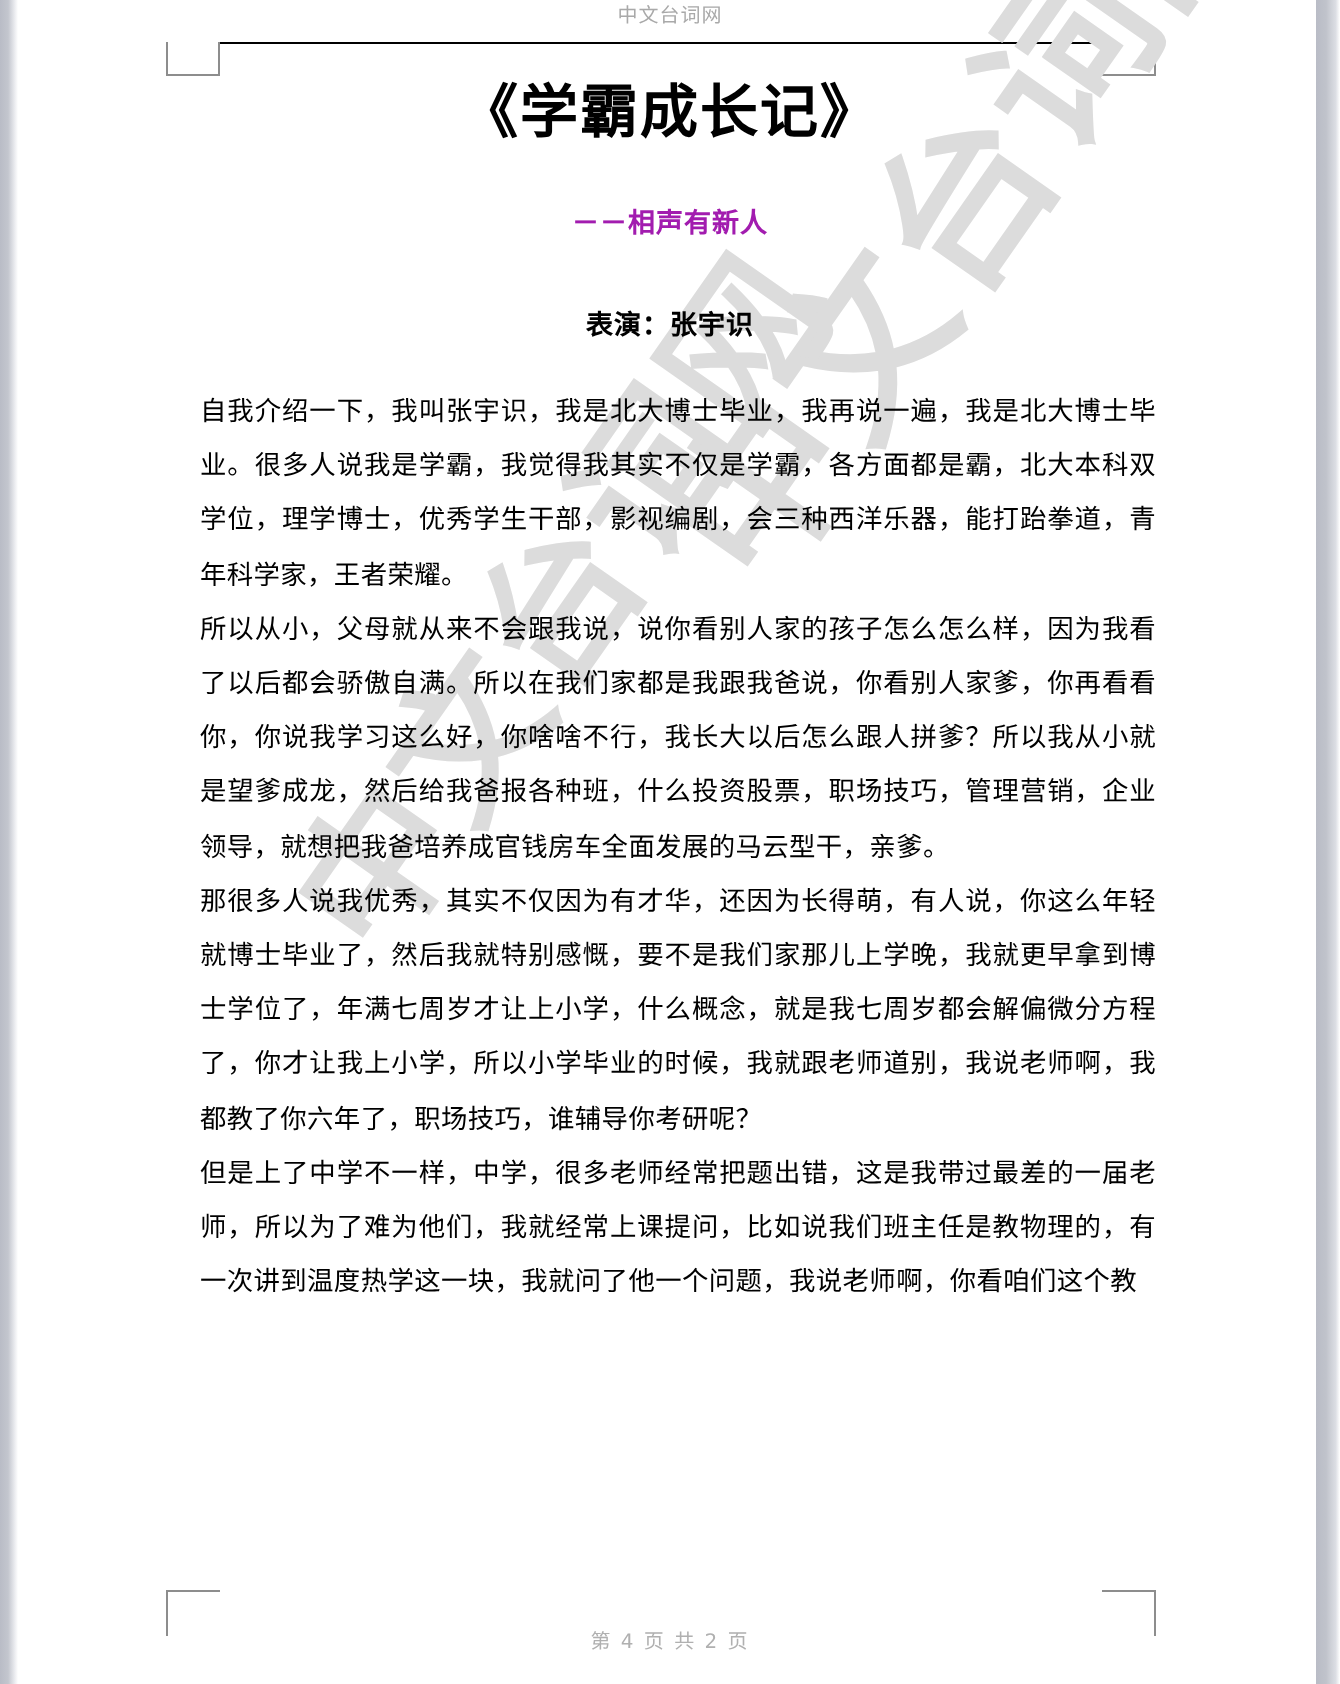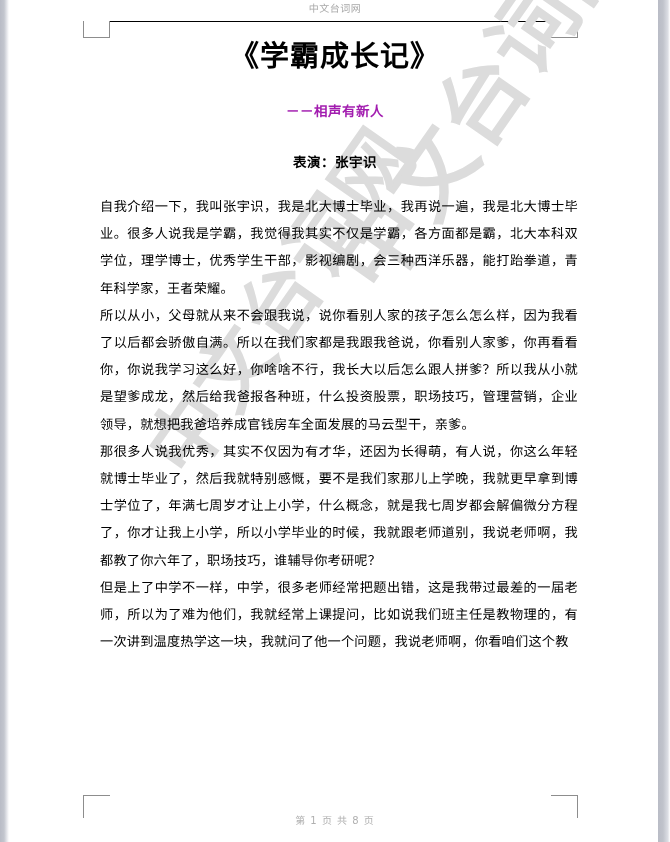--- a/index.html
+++ b/index.html
@@ -205,15 +205,15 @@
     <div class="performer">表演：张宇识</div>
 
     <div class="body-copy">
       <p class="para">自我介绍一下，我叫张宇识，我是北大博士毕业，我再说一遍，我是北大博士毕业。很多人说我是学霸，我觉得我其实不仅是学霸，各方面都是霸，北大本科双学位，理学博士，优秀学生干部，影视编剧，会三种西洋乐器，能打跆拳道，青年科学家，王者荣耀。</p>
       <p class="para">所以从小，父母就从来不会跟我说，说你看别人家的孩子怎么怎么样，因为我看了以后都会骄傲自满。所以在我们家都是我跟我爸说，你看别人家爹，你再看看你，你说我学习这么好，你啥啥不行，我长大以后怎么跟人拼爹？所以我从小就是望爹成龙，然后给我爸报各种班，什么投资股票，职场技巧，管理营销，企业领导，就想把我爸培养成官钱房车全面发展的马云型干，亲爹。</p>
       <p class="para">那很多人说我优秀，其实不仅因为有才华，还因为长得萌，有人说，你这么年轻就博士毕业了，然后我就特别感慨，要不是我们家那儿上学晚，我就更早拿到博士学位了，年满七周岁才让上小学，什么概念，就是我七周岁都会解偏微分方程了，你才让我上小学，所以小学毕业的时候，我就跟老师道别，我说老师啊，我都教了你六年了，职场技巧，谁辅导你考研呢？</p>
       <p class="para">但是上了中学不一样，中学，很多老师经常把题出错，这是我带过最差的一届老师，所以为了难为他们，我就经常上课提问，比如说我们班主任是教物理的，有一次讲到温度热学这一块，我就问了他一个问题，我说老师啊，你看咱们这个教</p>
     </div>
   </div>
 
-  <div class="running-footer">第 1 页 共 8 页</div>
+  <div class="running-footer">第 4 页 共 2 页</div>
 
 </div>
 
 </body></html>

